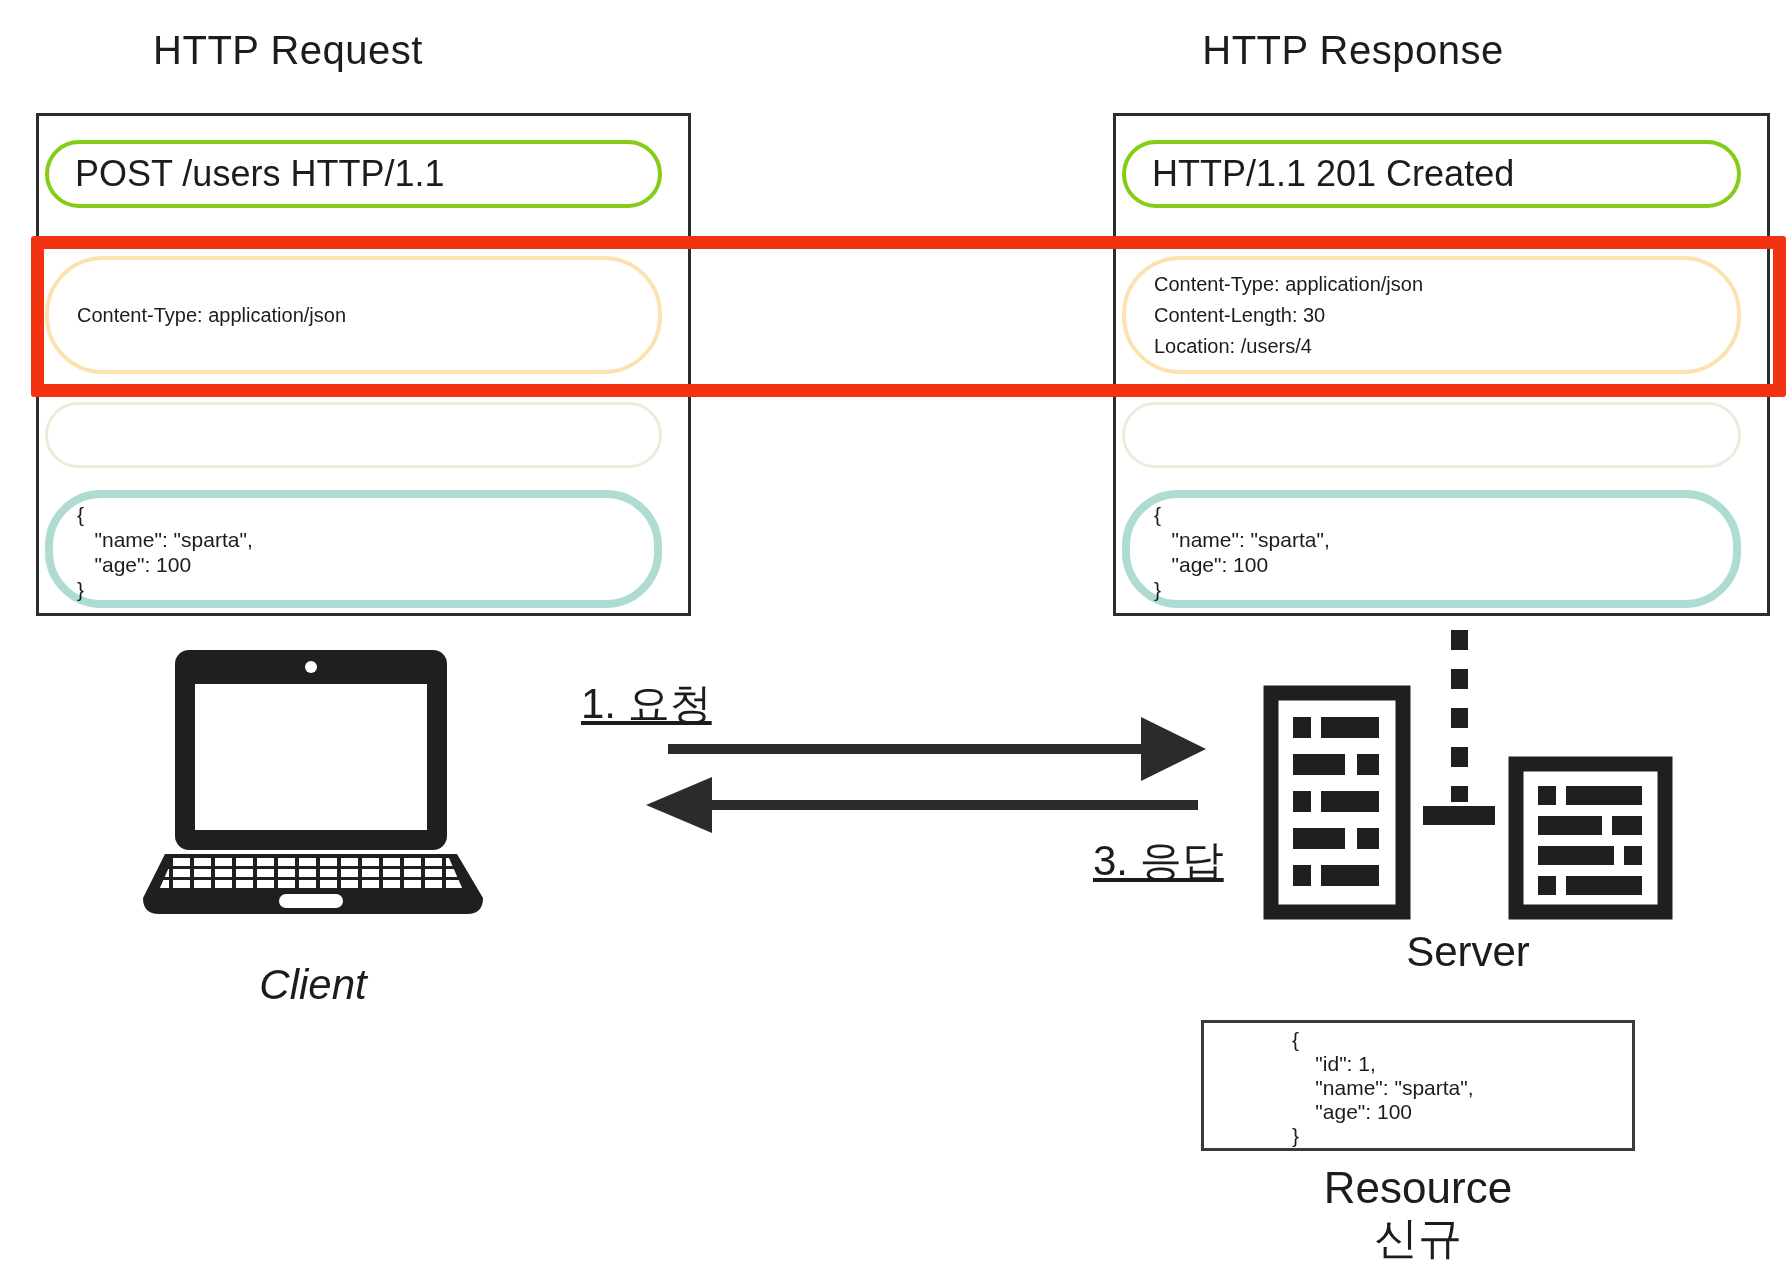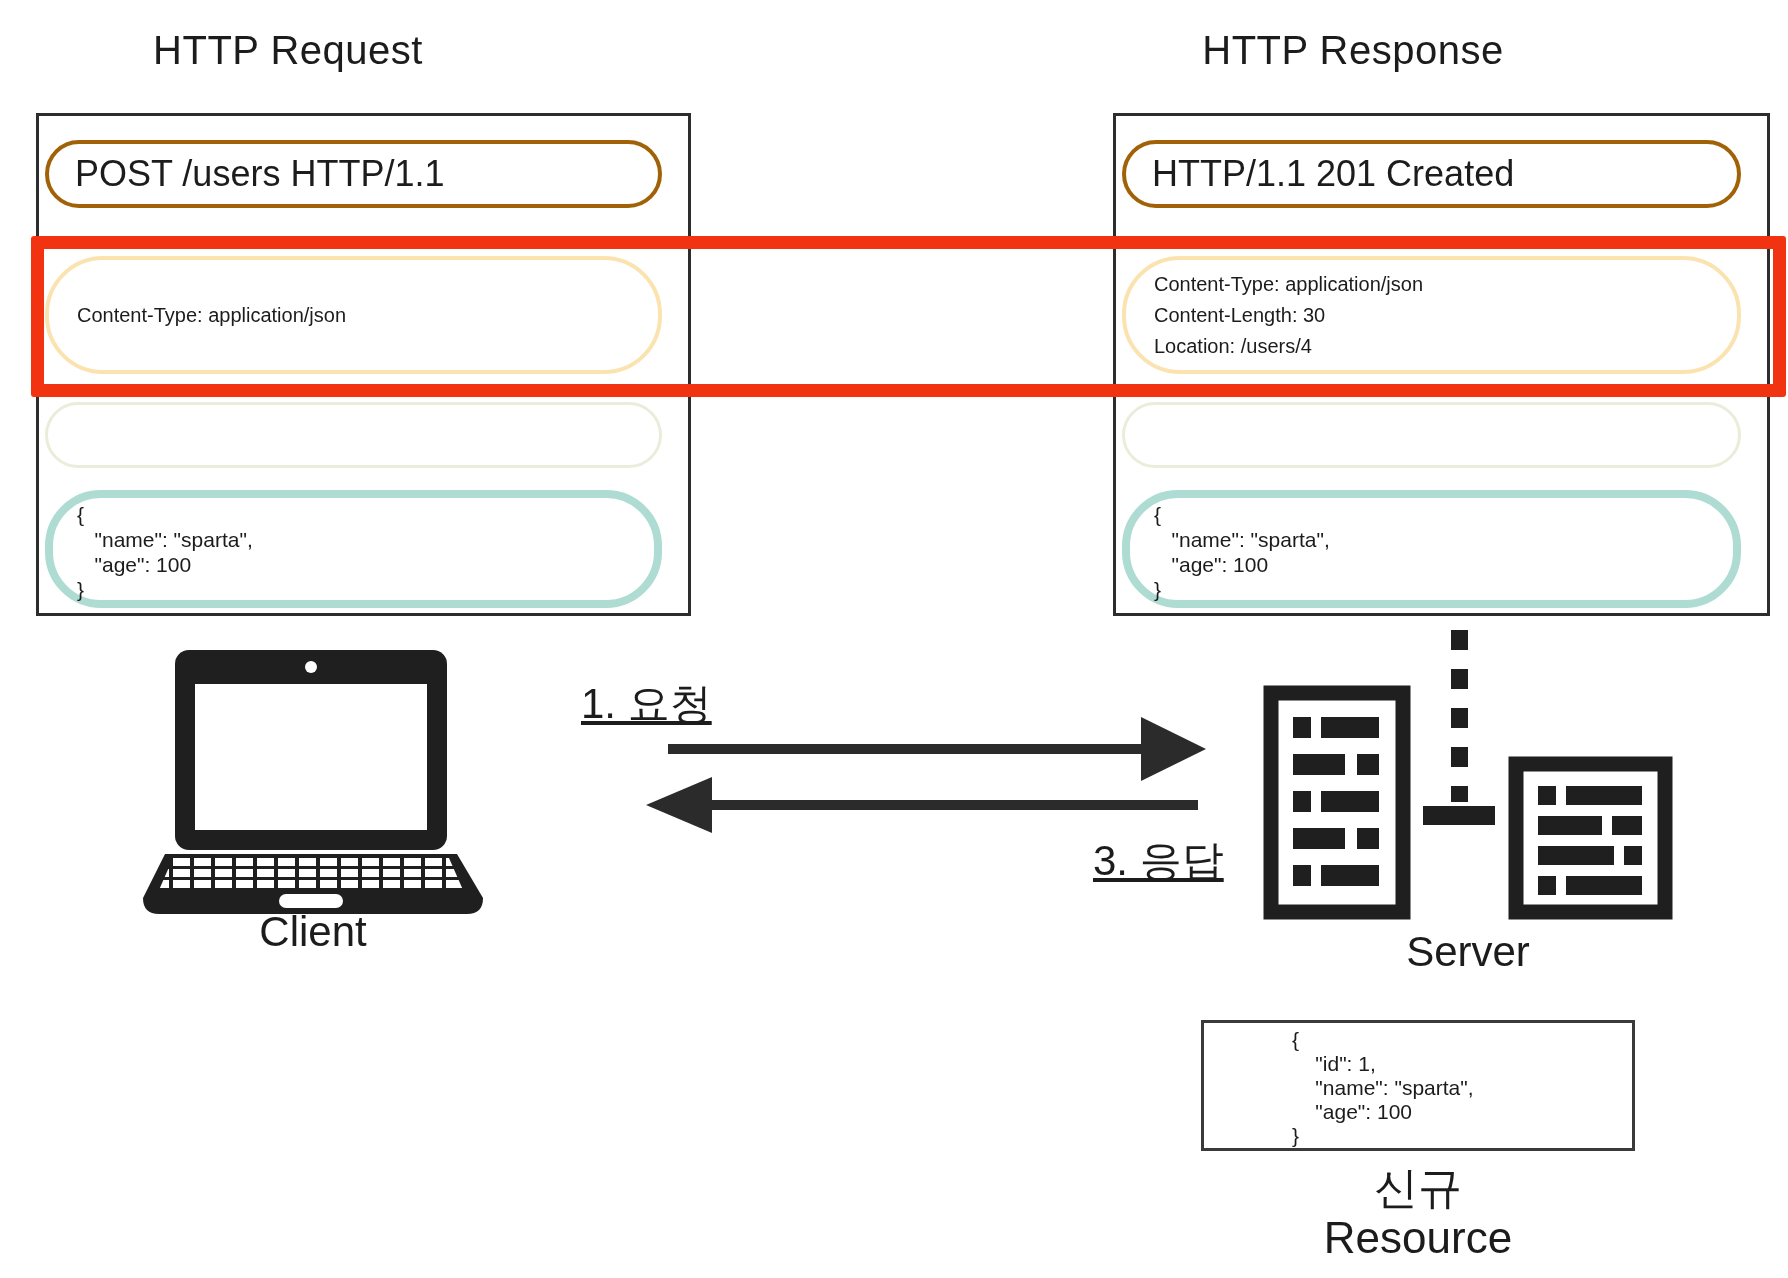--- a/index.html
+++ b/index.html
@@ -18,21 +18,21 @@
     text-align:center;white-space:nowrap;
   }
   .panel{
     position:absolute;top:113px;height:503px;
     border:3px solid #2d2d2d;background:#ffffff;box-sizing:border-box;
   }
   .pill{
     position:absolute;left:6px;right:26px;box-sizing:border-box;background:#fff;
   }
   .pill-start{
-    top:24px;height:68px;border:4px solid #a16207;border-radius:36px;
+    top:24px;height:68px;border:4px solid #84cc16;border-radius:36px;
     display:flex;align-items:center;padding-left:26px;
     font-size:36px;white-space:nowrap;
   }
   .pill-headers{
     top:140px;height:118px;border:4px solid #fbe3b0;border-radius:58px;
     display:flex;flex-direction:column;justify-content:center;
     padding-left:28px;font-size:20px;line-height:31px;white-space:nowrap;
   }
   .pill-blank{
     top:286px;height:66px;border:3px solid #e8eed9;border-radius:34px;
@@ -114,21 +114,21 @@
         <rect x="0" y="0" width="17" height="8" fill="#ffffff"></rect>
       </pattern>
     </defs>
     <rect x="32" y="2" width="272" height="200" rx="14" fill="#1f1f1f"></rect>
     <rect x="52" y="36" width="232" height="146" fill="#ffffff"></rect>
     <circle cx="168" cy="19" r="6" fill="#ffffff"></circle>
     <path d="M22 206 H314 L340 250 Q340 266 324 266 H16 Q0 266 0 250 Z" fill="#1f1f1f"></path>
     <polygon points="30,210 306,210 320,242 16,242" fill="url(#keys)"></polygon>
     <rect x="136" y="246" width="64" height="14" rx="7" fill="#ffffff"></rect>
   </svg>
-  <div class="abs entity-label" style="left:135px;top:908px;width:340px;">Client</div>
+  <div class="abs entity-label" style="left:135px;top:961px;width:340px;font-style:italic;">Client</div>
 
   <svg class="abs" style="left:600px;top:716px;" width="660" height="72" viewBox="0 0 660 72">
     <rect x="60" y="28" width="478" height="10" fill="#2b2b2b"></rect>
     <polygon points="533,1 598,33 533,65" fill="#2b2b2b"></polygon>
   </svg>
 
   <svg class="abs" style="left:600px;top:772px;" width="660" height="72" viewBox="0 0 660 72">
     <rect x="100" y="28" width="490" height="10" fill="#2b2b2b"></rect>
     <polygon points="104,5 38,33 104,61" fill="#2b2b2b"></polygon>
   </svg>
@@ -166,17 +166,17 @@
   <div class="abs entity-label" style="left:1310px;top:928px;width:300px;">Server</div>
 
   <div class="abs resource-box">
     <div class="json-line">{</div>
     <div class="json-line">    "id": 1,</div>
     <div class="json-line">    "name": "sparta",</div>
     <div class="json-line">    "age": 100</div>
     <div class="json-line">}</div>
   </div>
   <div class="abs resource-label">
+    <div>Resource</div>
     <div>신규</div>
-    <div>Resource</div>
   </div>
 
 </div>
 
 </body></html>

